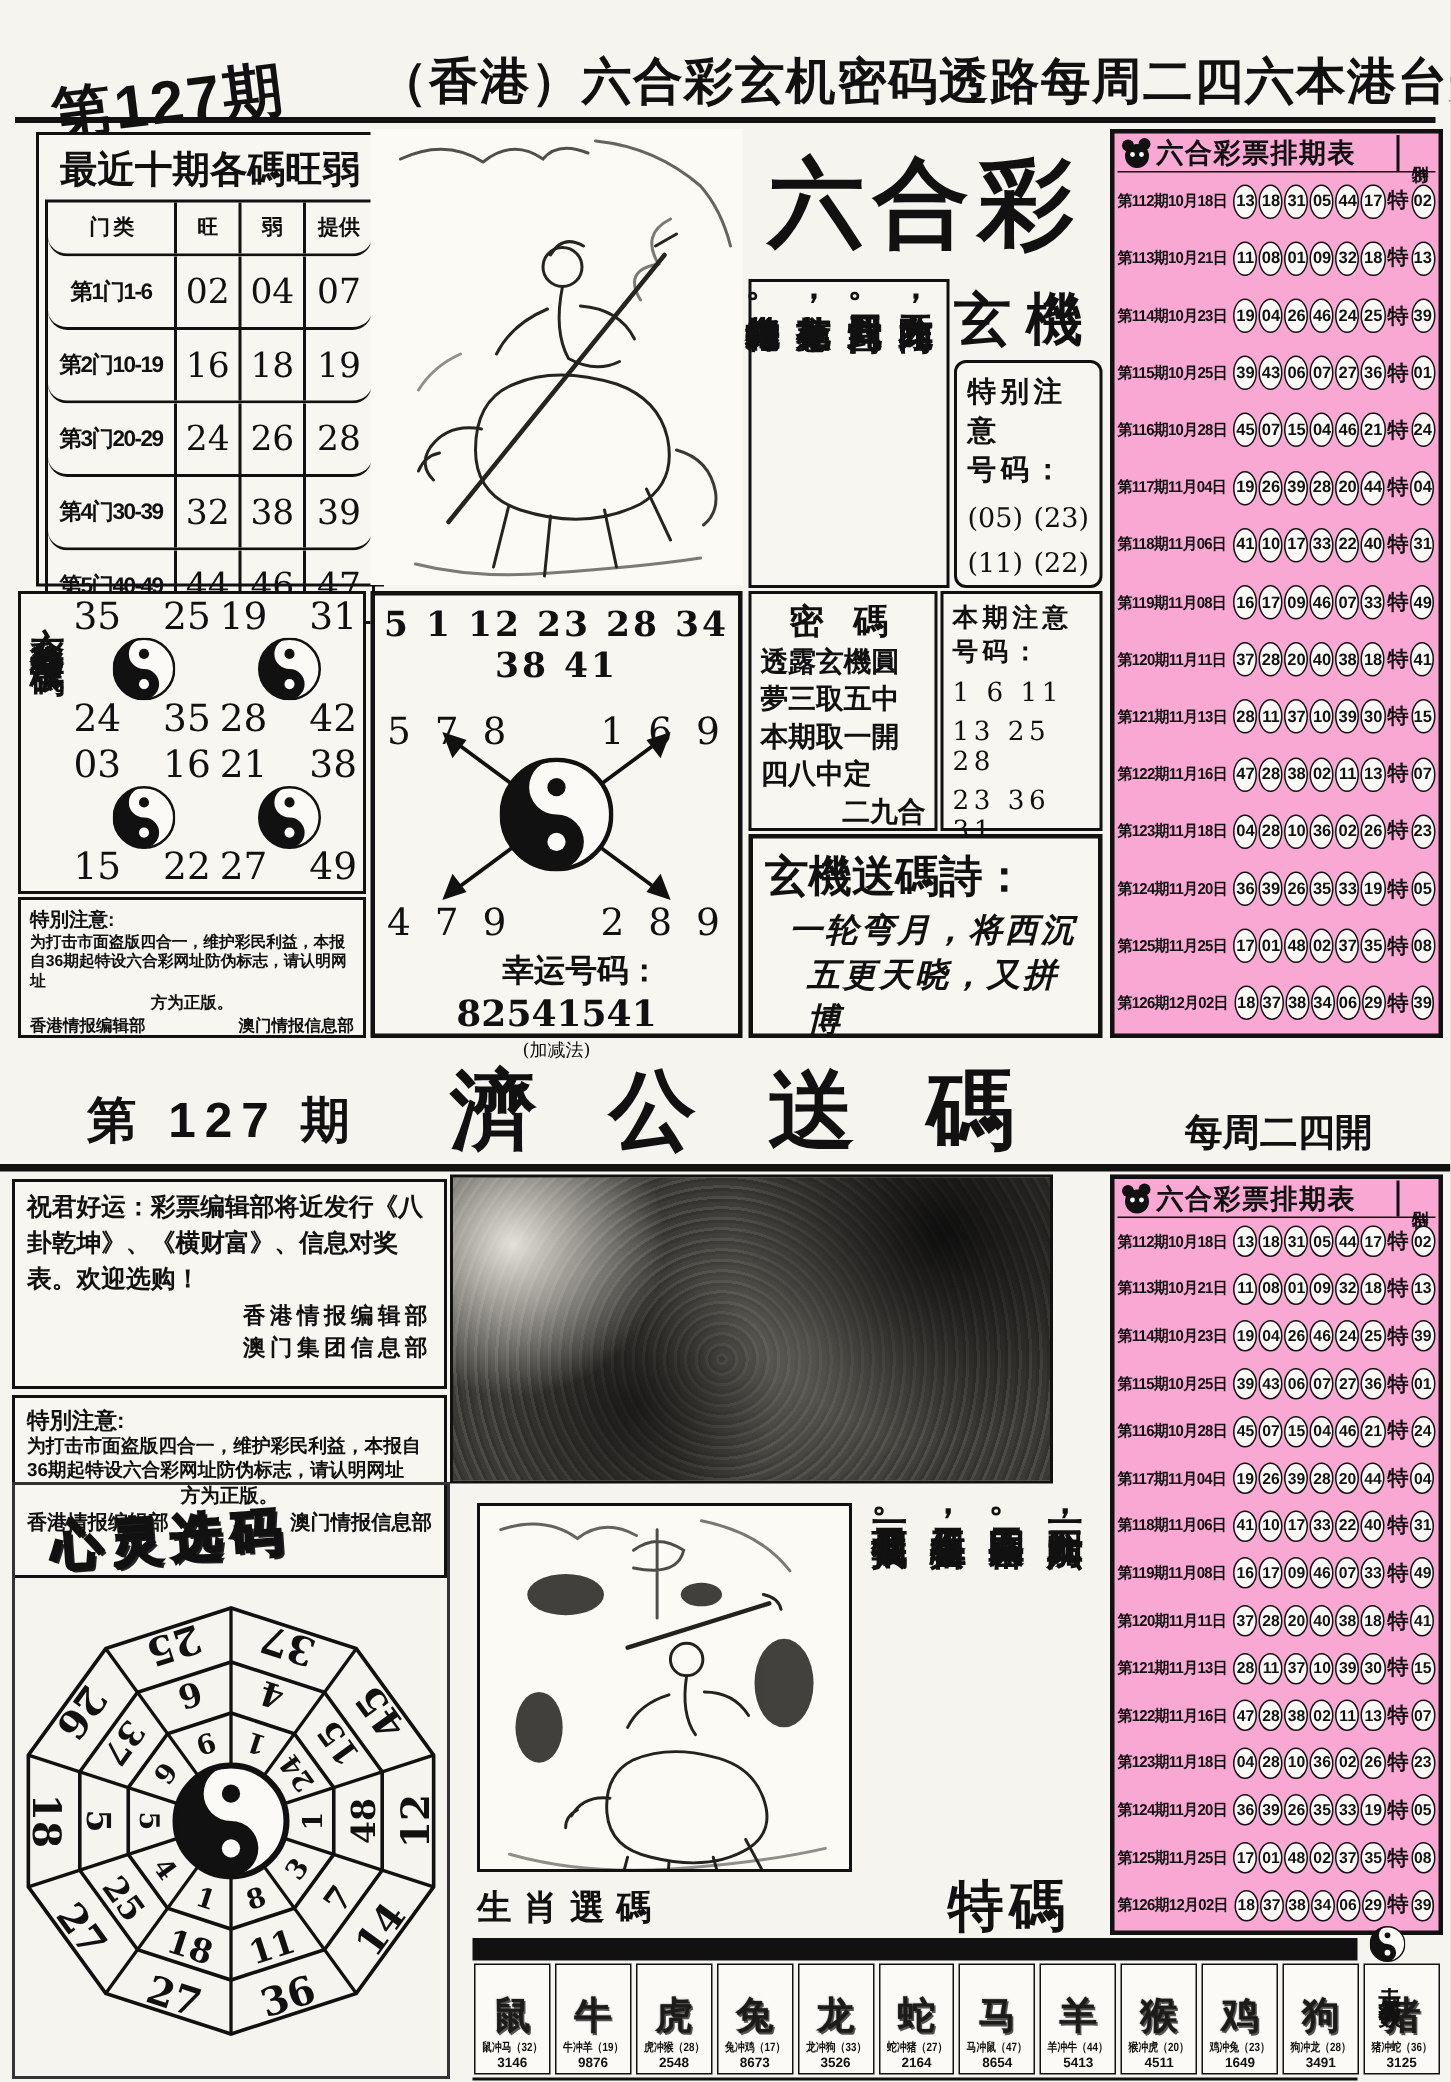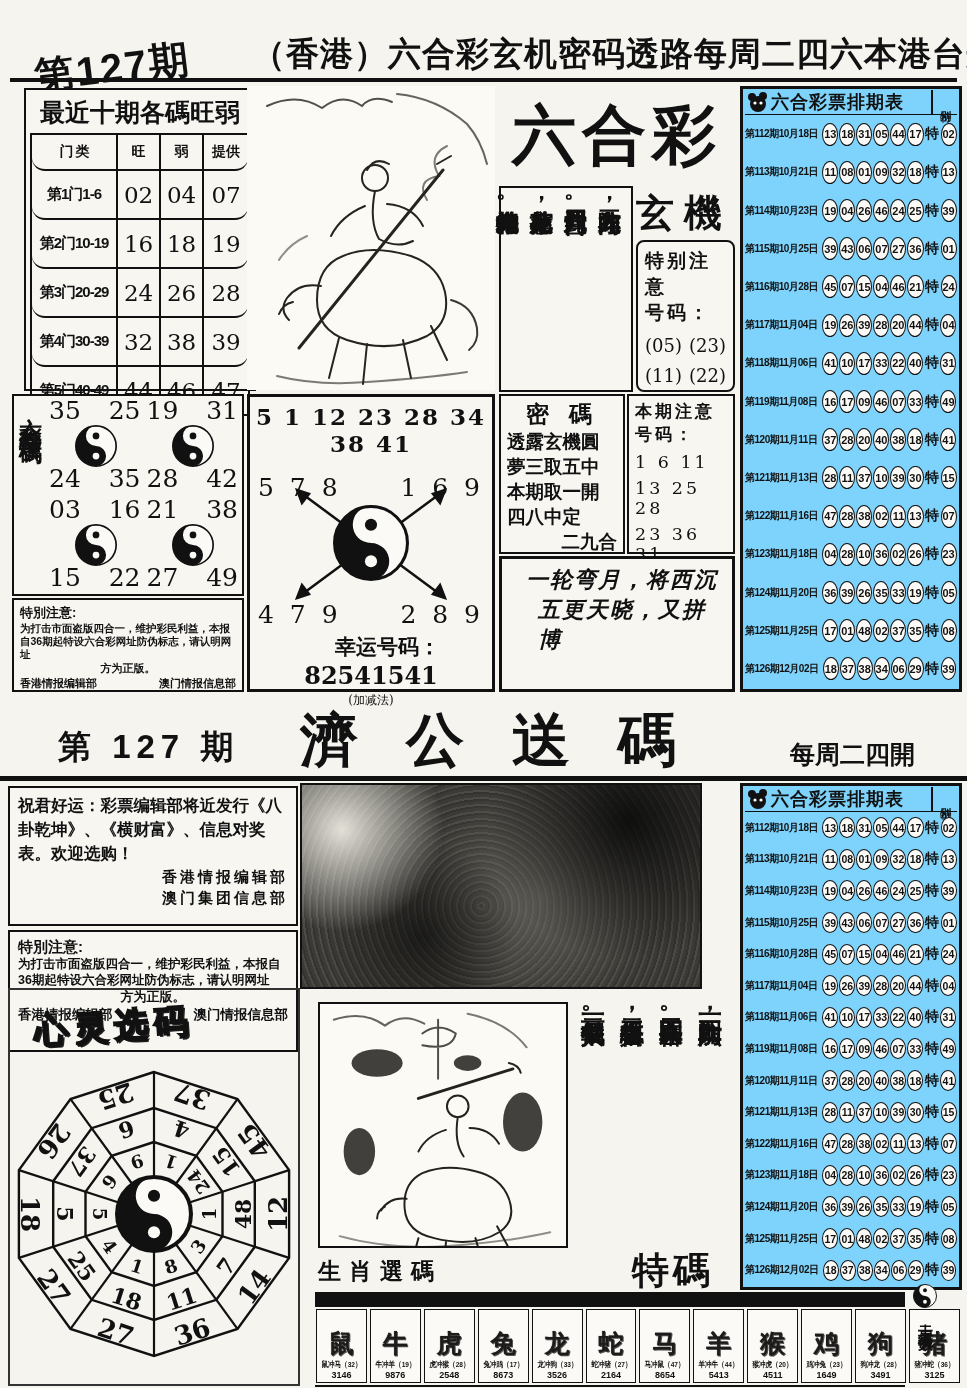--- a/index.html
+++ b/index.html
@@ -48,21 +48,21 @@
   .vpoem>div{margin:0 3px;}
   .sp-title{font-size:19px;font-weight:900;font-family:"DejaVu Serif",serif;letter-spacing:3px;}
   .sp-pair{display:flex;justify-content:space-between;font-size:18px;font-family:"DejaVu Serif",serif;margin-top:9px;}
   .mima-title{font-size:23px;font-weight:900;text-align:center;font-family:"DejaVu Serif",serif;letter-spacing:6px;}
   .mima-line{font-size:18.5px;font-weight:700;font-family:"DejaVu Serif",serif;line-height:1.35;white-space:nowrap;}
   .note-row{font-size:17.5px;font-family:"DejaVu Serif",serif;letter-spacing:3px;margin-top:6px;}
   .poem3-title{font-size:29px;font-weight:900;font-family:"DejaVu Serif",serif;}
   .poem3-line{font-size:22px;font-weight:700;font-style:italic;font-family:Liberation Serif, serif;margin-top:0;letter-spacing:2px;}
 
   
-  .sched{border:3px solid #111;box-sizing:border-box;background:#7dd3fc;display:flex;flex-direction:column;padding:1px 2px;}
+  .sched{border:3px solid #111;box-sizing:border-box;background:#f9a8d4;display:flex;flex-direction:column;padding:1px 2px;}
   .sched-head{display:flex;align-items:stretch;border-bottom:1px solid #111;}
   .sched-head .tt{flex:1;display:flex;align-items:center;font-size:18px;font-weight:900;letter-spacing:1px;white-space:nowrap;}
   .sched-head .sp{width:24px;border-left:2px solid #111;font-size:11px;font-weight:900;display:flex;align-items:center;
                   justify-content:center;text-align:center;line-height:1.05;writing-mode:vertical-rl;text-orientation:upright;}
   .sched-rows{flex:1;display:flex;flex-direction:column;}
   .sched-row{flex:1;display:flex;align-items:center;}
   .srl{width:82px;font-size:10.5px;font-weight:900;white-space:nowrap;letter-spacing:-0.5px;
        transform:scaleX(0.95);transform-origin:left center;}
   .circ{display:inline-flex;align-items:center;justify-content:center;border:1.4px solid #111;border-radius:50%;
         font-weight:700;font-family:"Liberation Sans",sans-serif;box-sizing:border-box;margin:0 0.5px;background:#fbfaf6;}
@@ -318,20 +318,21 @@
     <div class="sp-title" style="font-size:17px;">号码：</div>
     <div>
         <div class="note-row">1  6  11</div>
         <div class="note-row">13 25 28</div>
         <div class="note-row">23 36 31</div>
         <div class="note-row">45 42 47</div>
       </div>
   </div>
 
   <div class="abs box" style="left:499px;top:556px;width:236px;height:136px;padding:6px 8px;border-width:3px;">
+    <div class="poem3-title">玄機送碼詩：</div>
     <div class="poem3-line" style="padding-left:16px;">一轮弯月，将西沉</div>
     <div class="poem3-line" style="padding-left:28px;">五更天晓，又拼博</div>
   </div>
 
   <div class="abs sched sched-top" style="left:740px;top:86px;width:222px;height:606px;">
       <div class="sched-head">
         <svg width="26" height="24" viewBox="0 0 26 22">
           <circle cx="7" cy="6" r="4" fill="#111"></circle>
           <circle cx="18" cy="5" r="4" fill="#111"></circle>
           <circle cx="13" cy="13" r="8" fill="#111"></circle>

